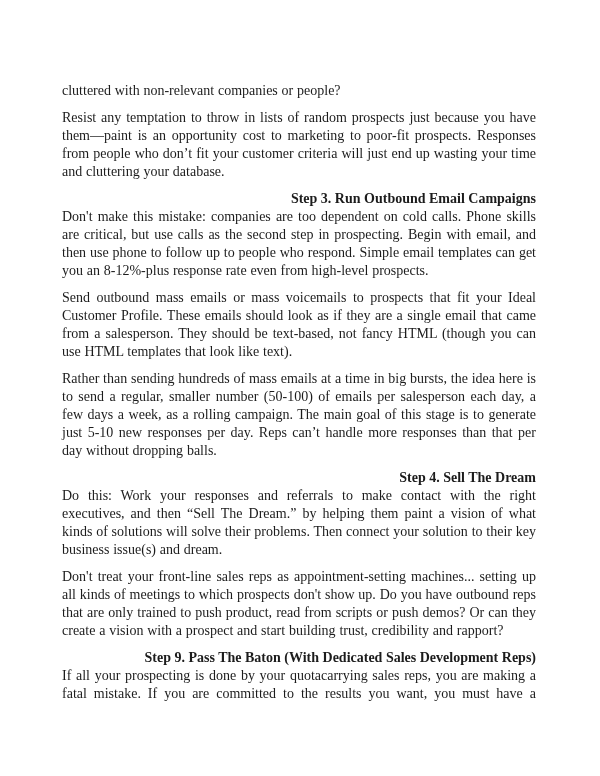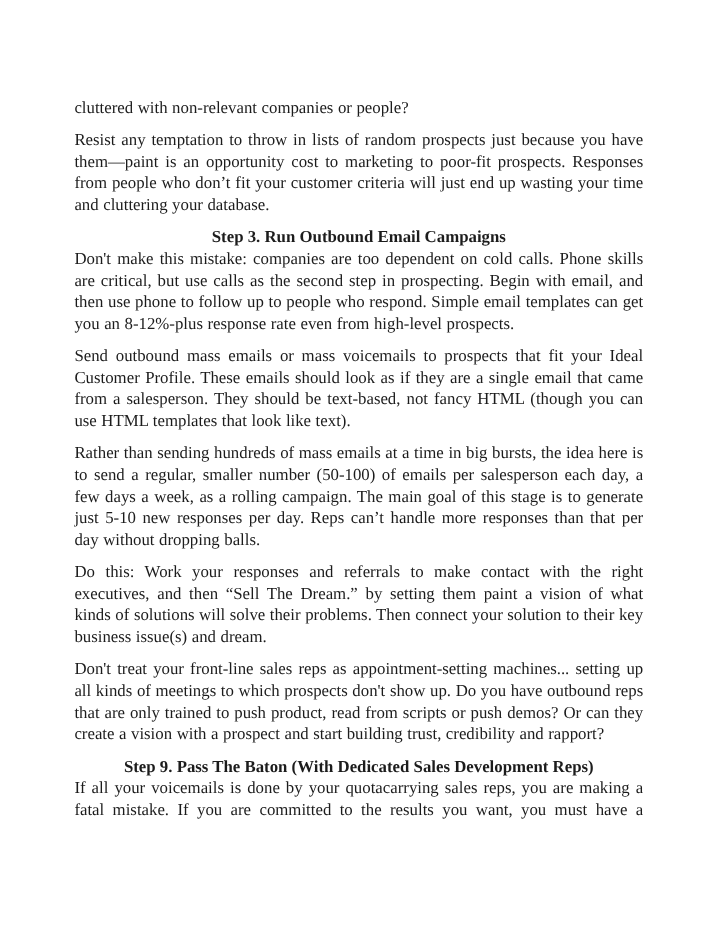--- a/index.html
+++ b/index.html
@@ -25,21 +25,21 @@
     margin: 0 0 9px 0;
     text-align: justify;
     text-align-last: left;
     word-spacing: 0.02em;
   }
   .heading {
     margin: 0;
     font-size: 14px;
     line-height: 18px;
     font-weight: 700;
-    text-align: center;
+    text-align: right;
   }
   .justify-last {
     text-align-last: justify;
   }
 </style>
 </head>
 <body>
 
 <div class="page">
   <p class="para">cluttered with non-relevant companies or people?</p>
@@ -47,21 +47,22 @@
   <p class="para">Resist any temptation to throw in lists of random prospects just because you have them—paint is an opportunity cost to marketing to poor-fit prospects. Responses from people who don’t fit your customer criteria will just end up wasting your time and cluttering your database.</p>
 
   <h2 class="heading">Step 3. Run Outbound Email Campaigns</h2>
 
   <p class="para">Don't make this mistake: companies are too dependent on cold calls. Phone skills are critical, but use calls as the second step in prospecting. Begin with email, and then use phone to follow up to people who respond. Simple email templates can get you an 8-12%-plus response rate even from high-level prospects.</p>
 
   <p class="para">Send outbound mass emails or mass voicemails to prospects that fit your Ideal Customer Profile. These emails should look as if they are a single email that came from a salesperson. They should be text-based, not fancy HTML (though you can use HTML templates that look like text).</p>
 
   <p class="para">Rather than sending hundreds of mass emails at a time in big bursts, the idea here is to send a regular, smaller number (50-100) of emails per salesperson each day, a few days a week, as a rolling campaign. The main goal of this stage is to generate just 5-10 new responses per day. Reps can’t handle more responses than that per day without dropping balls.</p>
 
+  <h2 class="heading">Step 4. Sell The Dream</h2>
 
-  <p class="para">Do this: Work your responses and referrals to make contact with the right executives, and then “Sell The Dream.” by setting them paint a vision of what kinds of solutions will solve their problems. Then connect your solution to their key business issue(s) and dream.</p>
+  <p class="para">Do this: Work your responses and referrals to make contact with the right executives, and then “Sell The Dream.” by helping them paint a vision of what kinds of solutions will solve their problems. Then connect your solution to their key business issue(s) and dream.</p>
 
   <p class="para">Don't treat your front-line sales reps as appointment-setting machines... setting up all kinds of meetings to which prospects don't show up. Do you have outbound reps that are only trained to push product, read from scripts or push demos? Or can they create a vision with a prospect and start building trust, credibility and rapport?</p>
 
   <h2 class="heading">Step 9. Pass The Baton (With Dedicated Sales Development Reps)</h2>
 
-  <p class="para justify-last">If all your voicemails is done by your quotacarrying sales reps, you are making a fatal mistake. If you are committed to the results you want, you must have a</p>
+  <p class="para justify-last">If all your prospecting is done by your quotacarrying sales reps, you are making a fatal mistake. If you are committed to the results you want, you must have a</p>
 </div>
 
 </body></html>

